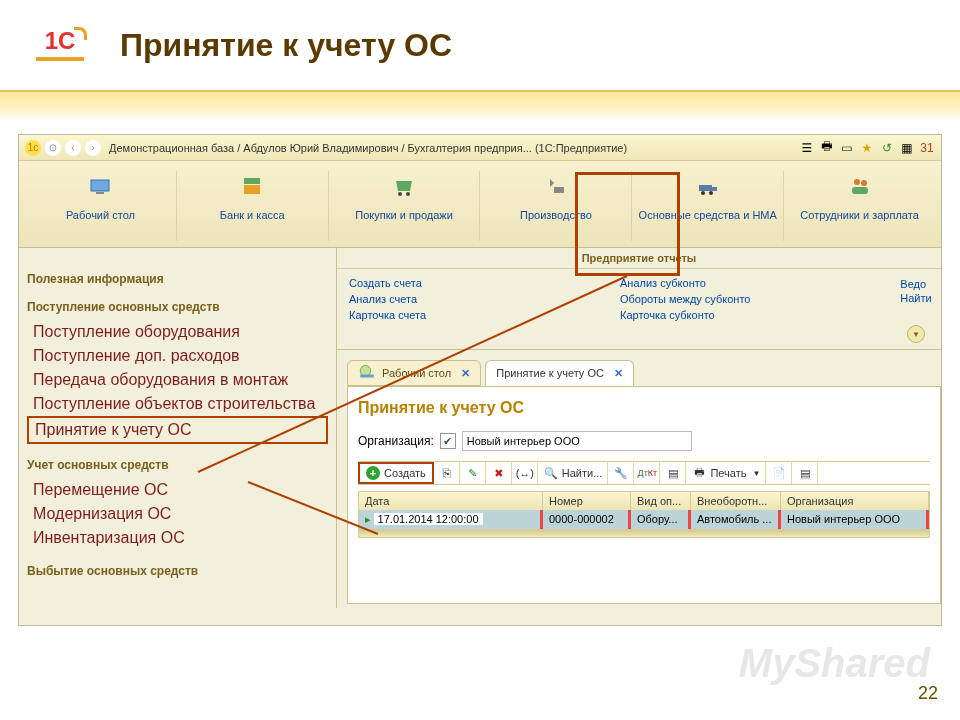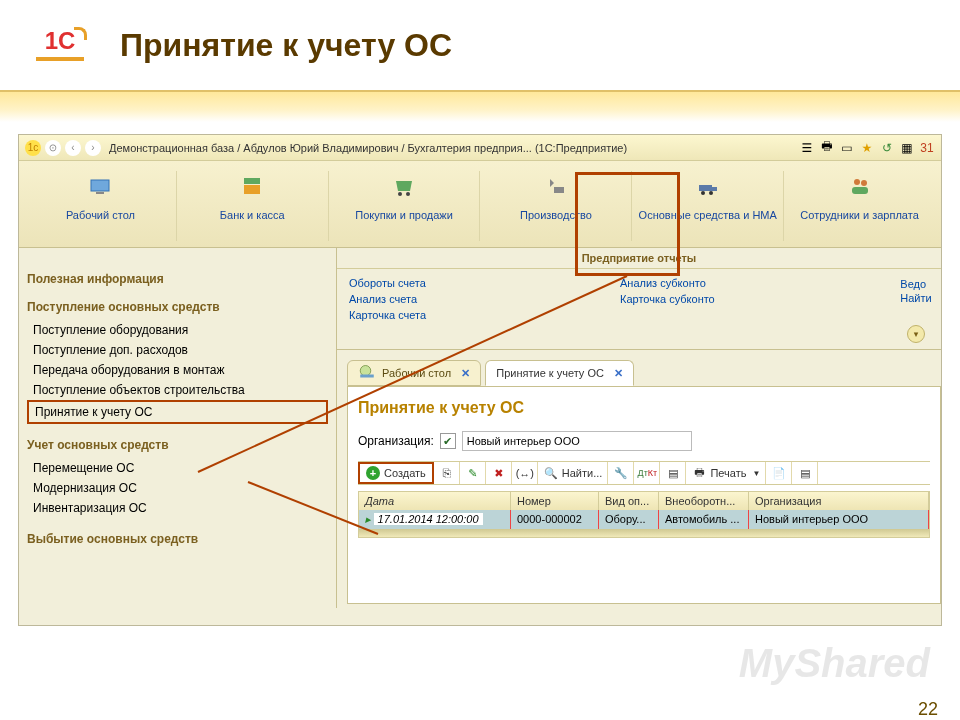--- a/index.html
+++ b/index.html
@@ -37,21 +37,21 @@
   .sect{flex:1;display:flex;flex-direction:column;align-items:center;
     border-right:1px solid #dcd5a8;padding:4px 0 2px;}
   .sect:last-child{border-right:none;}
   .sect-icon{width:28px;height:24px;margin-bottom:10px;}
   .sect-label{text-align:center;font-size:11px;color:#1848a0;line-height:1.2;height:30px;}
   
   
   .main{display:flex;height:calc(100% - 26px - 104px);}
   .aside{width:318px;padding:10px 8px;border-right:1px solid #c8c090;background:#f2efda;}
   .aside h4{margin:14px 0 6px;font-size:12px;color:#7b6020;font-weight:bold;}
-  .aside a{display:block;color:#000000;font-size:12px;text-decoration:none;padding:3px 6px;}
+  .aside a{display:block;color:#7f1d1d;font-size:16px;text-decoration:none;padding:3px 6px;}
   .aside a.boxed{border:2px solid #b04000;}
   
   .content{flex:1;background:#f2efda;}
   .std-head{font-size:11px;color:#7b6020;font-weight:bold;text-align:center;padding:4px 0;
     background:#f2efda;border-bottom:1px solid #d3cc9a;}
   .std-grid{display:flex;padding:6px 0 6px 12px;border-bottom:1px solid #c8c090;}
   .std-col{flex:1;}
   .std-col a{display:block;color:#0048a8;font-size:11px;text-decoration:none;padding:2px 0;}
   .std-side{width:50px;display:flex;flex-direction:column;align-items:center;padding-top:2px;gap:20px;}
   .std-side a{color:#0048a8;font-size:11px;text-decoration:none;}
@@ -83,32 +83,32 @@
   .tb .ico{width:14px;height:14px;display:inline-flex;align-items:center;justify-content:center;font-size:11px;}
   .plus{width:14px;height:14px;border-radius:50%;background:#2fa32f;color:#fff;font-weight:bold;
     display:inline-flex;align-items:center;justify-content:center;font-size:11px;}
 
   
   .tbl{border:1px solid #d3cc9a;}
   .tbl .hdr,.tbl .row{display:flex;font-size:11px;}
   .tbl .hdr div{background:linear-gradient(#fbf5cf,#eee5b4);border-right:1px solid #d3cc9a;
     padding:3px 6px;color:#333;}
   .tbl .row{background:#bcd4d7;}
-  .tbl .row div{border-right:1px solid #ef4444;padding:3px 6px;}
-  .c1{width:152px;font-style:italic;} .c2{width:88px;} .c3{width:60px;} .c4{width:90px;} .c5{flex:1;}
+  .tbl .row div{border-right:3px solid #ef4444;padding:3px 6px;}
+  .c1{width:184px;} .c2{width:88px;} .c3{width:60px;} .c4{width:90px;} .c5{flex:1;}
   .datecell{background:#fff;display:inline-block;padding:0 4px;}
   .page-row{height:8px;background:linear-gradient(#cfc892,#f0e9b9);}
   
   
   .connector{position:absolute;z-index:30;pointer-events:none;}
 
   
   .watermark{position:absolute;right:30px;bottom:34px;font-size:40px;color:rgba(120,120,120,.18);
     font-style:italic;font-weight:bold;}
-  .pagenum{position:absolute;right:22px;bottom:0;font-size:18px;color:#6b4e00;}
+  .pagenum{position:absolute;right:22px;bottom:16px;font-size:18px;color:#6b4e00;}
   
   
   .hl{position:absolute;border:3px solid #b04000;z-index:20;}
 </style>
 </head>
 <body>
 
 <div class="slide-header">
   <div class="logo-1c">
     <div class="top">1C</div>
@@ -201,26 +201,27 @@
       <a>Модернизация ОС</a>
       <a>Инвентаризация ОС</a>
 
       <h4>Выбытие основных средств</h4>
     </div>
 
     <div class="content">
       <div class="std-head">Предприятие отчеты</div>
       <div class="std-grid">
         <div class="std-col">
-          <a>Обороты счета</a>
+          <a>Создать счета</a>
           <a>Анализ счета</a>
           <a>Карточка счета</a>
           </div>
         <div class="std-col">
           <a>Анализ субконто</a>
+          <a>Обороты между субконто</a>
           <a>Карточка субконто</a>
           </div>
         <div class="std-side">
           <div><a>Ведо</a><br>
           <a>Найти</a></div>
           <span class="round-btn">▾</span>
         </div>
       </div>
 
       <div class="tabs">

